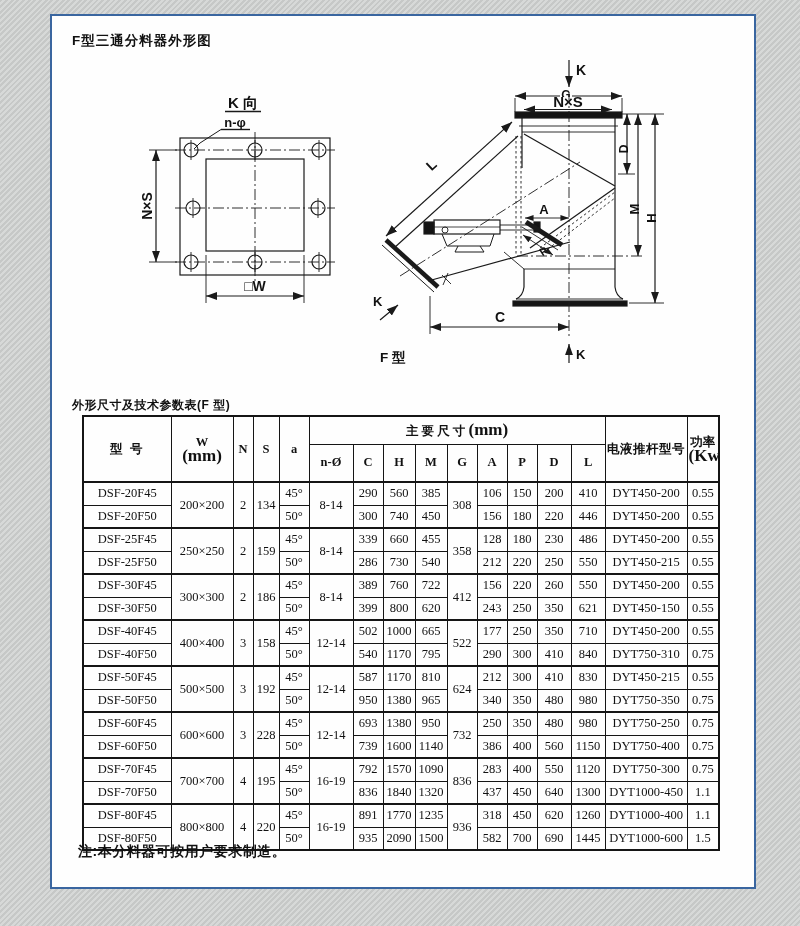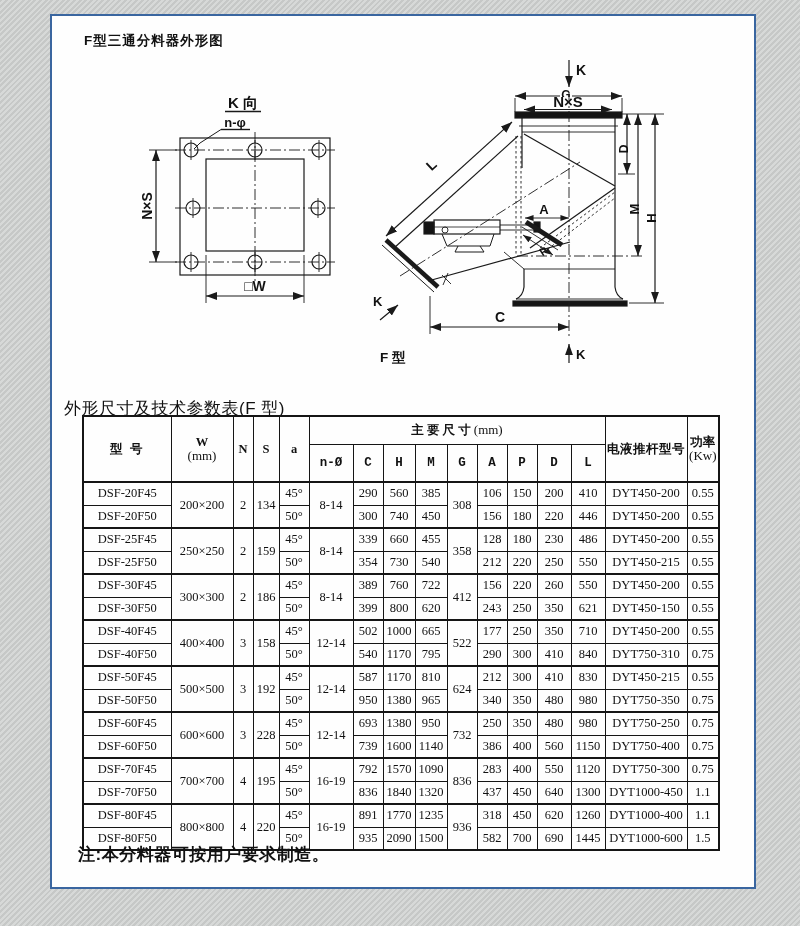--- a/index.html
+++ b/index.html
@@ -12,47 +12,46 @@
     color:#111;
   }
   .panel {
     position:absolute; left:50px; top:14px; width:706px; height:875px;
     background:#fefefe; border:2px solid #3a66a0;
   }
   .doc-title {
     position:absolute; left:20px; top:16px;
     font-size:13.5px; font-weight:bold; letter-spacing:1px;
     font-family:"Liberation Sans","DejaVu Sans",sans-serif;
-    margin-left:12px;
   }
   .table-title {
-    position:absolute; left:12px; top:381px;
-    font-size:17px; font-weight:normal; letter-spacing:0.5px;
+    position:absolute; left:20px; top:381px;
+    font-size:12px; font-weight:bold; letter-spacing:0.5px;
     font-family:"Liberation Sans","DejaVu Sans",sans-serif;
   }
   .note {
     position:absolute; left:26px; top:827px;
-    font-size:17px; font-weight:600; letter-spacing:0.5px;
+    font-size:14px; font-weight:600; letter-spacing:0.5px;
     font-family:"Liberation Sans","DejaVu Sans",sans-serif;
   }
   .fig-left { position:absolute; left:85px;  top:78px; }
   .fig-right{ position:absolute; left:320px; top:40px; }
   svg text { fill:#111; }
   .spec-wrap { position:absolute; left:30px; top:399px; }
   table.spec { border-collapse:collapse; table-layout:fixed; width:638px; }
   table.spec th, table.spec td {
     border:1px solid #151515; text-align:center; vertical-align:middle;
     font-size:12.5px; padding:0 1px; overflow:hidden; white-space:nowrap;
   }
   table.spec { border:2px solid #151515; }
   table.spec thead th { font-weight:bold; }
   th.cn { font-family:"Liberation Sans","DejaVu Sans",sans-serif; font-size:13px; letter-spacing:2px; }
-  th.sub { font-size:13px; height:38px;font-family:Liberation Mono, monospace; }
+  th.sub { font-size:13px; height:38px; }
   thead tr.h1 th { height:28px; }
-  .unit { font-size:13px; letter-spacing:0; font-family:"Liberation Serif",serif; font-weight:normal; }
+  .unit { font-size:17px; letter-spacing:0; font-family:"Liberation Serif",serif; font-weight:bold; }
   .twoline div { line-height:13px; }
   tbody td { height:23px; }
   tbody tr.gs td { border-top:2px solid #151515; }
   td.model, td.rod { font-size:12.5px; }
 </style>
 </head>
 <body>
 
 <div class="panel">
 
@@ -321,21 +320,21 @@
             <td>128</td>
             <td>180</td>
             <td>230</td>
             <td>486</td>
             <td class="rod">DYT450-200</td>
             <td>0.55</td>
           </tr>
           <tr>
             <td class="model">DSF-25F50</td>
             <td>50°</td>
-            <td>354</td>
+            <td>286</td>
             <td>730</td>
             <td>540</td>
             <td>212</td>
             <td>220</td>
             <td>250</td>
             <td>550</td>
             <td class="rod">DYT450-215</td>
             <td>0.55</td>
           </tr>
           <tr class="gs">

